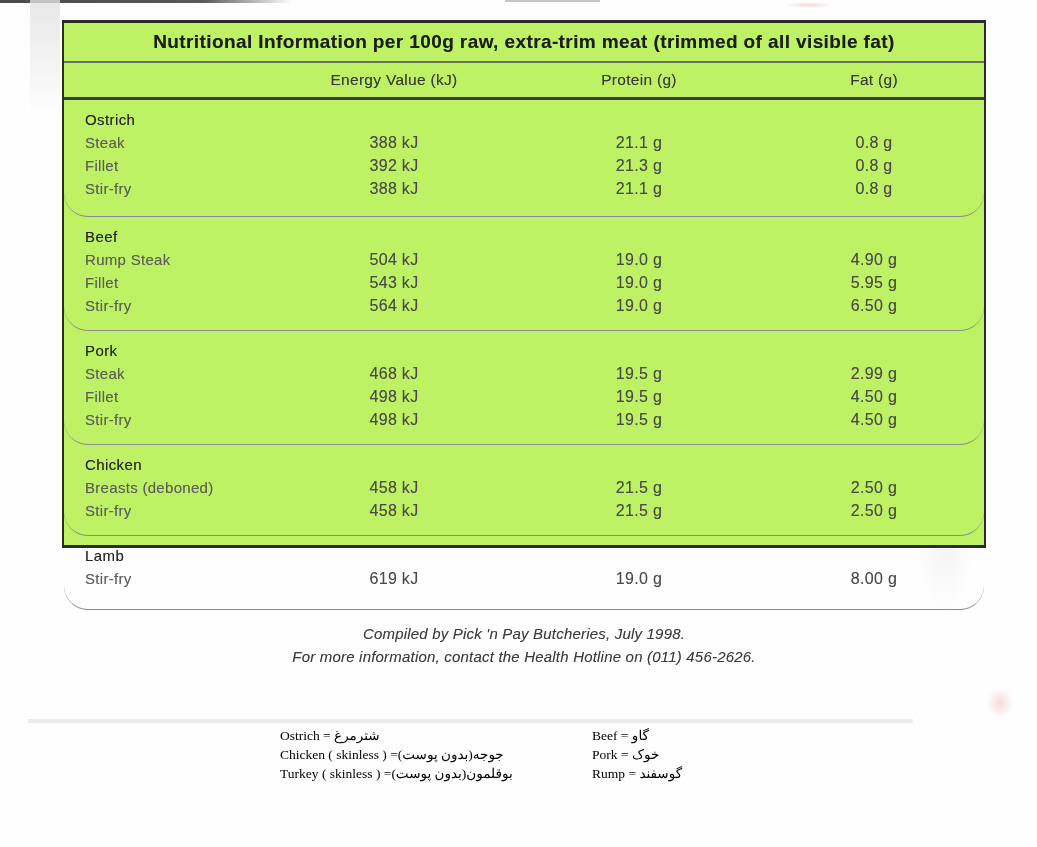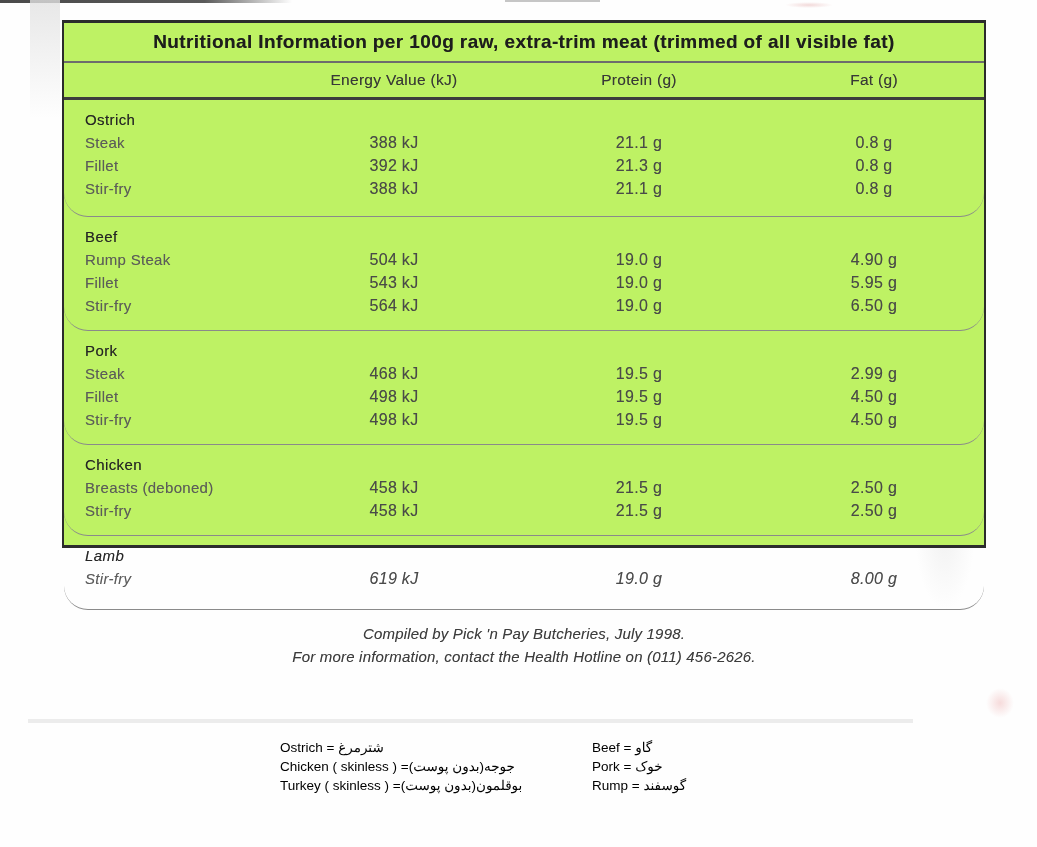--- a/index.html
+++ b/index.html
@@ -48,21 +48,21 @@
     height: 37px; align-items: center;
     border-bottom: 3px solid #3d3d3d;
   }
   .header-row .cell {
     text-align: center; font-size: 15.5px; color: #383838; letter-spacing: .3px;
     text-shadow: 0 0 .4px rgba(0,0,0,.35);
   }
   .section { border-bottom: 1px solid #8a8a8a; padding-top: 9px; border-radius: 24px; }
   .section.pad-lg { padding-bottom: 16px; }
   .section.pad-md { padding-bottom: 13px; }
-  .section.pad-xl { padding-bottom: 19px; font-style: italic; }
+  .section.pad-xl { padding-bottom: 19px; }
   .sec-name {
     padding-left: 21px; line-height: 22px; font-size: 15px; color: #262626;
     letter-spacing: .4px; text-shadow: 0 0 .4px rgba(0,0,0,.4);
   }
   .row { line-height: 23px; }
   .row .label {
     padding-left: 21px; font-size: 15px; color: #5c5c5c; letter-spacing: .3px;
     text-shadow: 0 0 .4px rgba(0,0,0,.25);
   }
   .row .val {
@@ -70,21 +70,21 @@
     text-shadow: 0 0 .4px rgba(0,0,0,.3);
   }
   .tfooter { padding-top: 12px; text-align: center; }
   .tfooter div {
     font-style: italic; font-size: 15px; line-height: 23px; color: #3c3c3c;
     letter-spacing: .2px; text-shadow: 0 0 .4px rgba(0,0,0,.3);
   }
 
   
   .glossary { position: absolute; top: 722px; left: 0; width: 1037px; font-size: 13.5px; color: #000; }
-  .g-col { position: absolute; top: 16px; }
+  .g-col { position: absolute; top: 4px; font-family: Liberation Serif, serif; }
   .g-col.left { left: 280px; }
   .g-col.right { left: 592px; }
   .g-line { line-height: 19px; white-space: nowrap; }
   .g-line .fa { direction: rtl; unicode-bidi: isolate; }
 </style>
 </head>
 <body>
 
 <div class="page">
 

